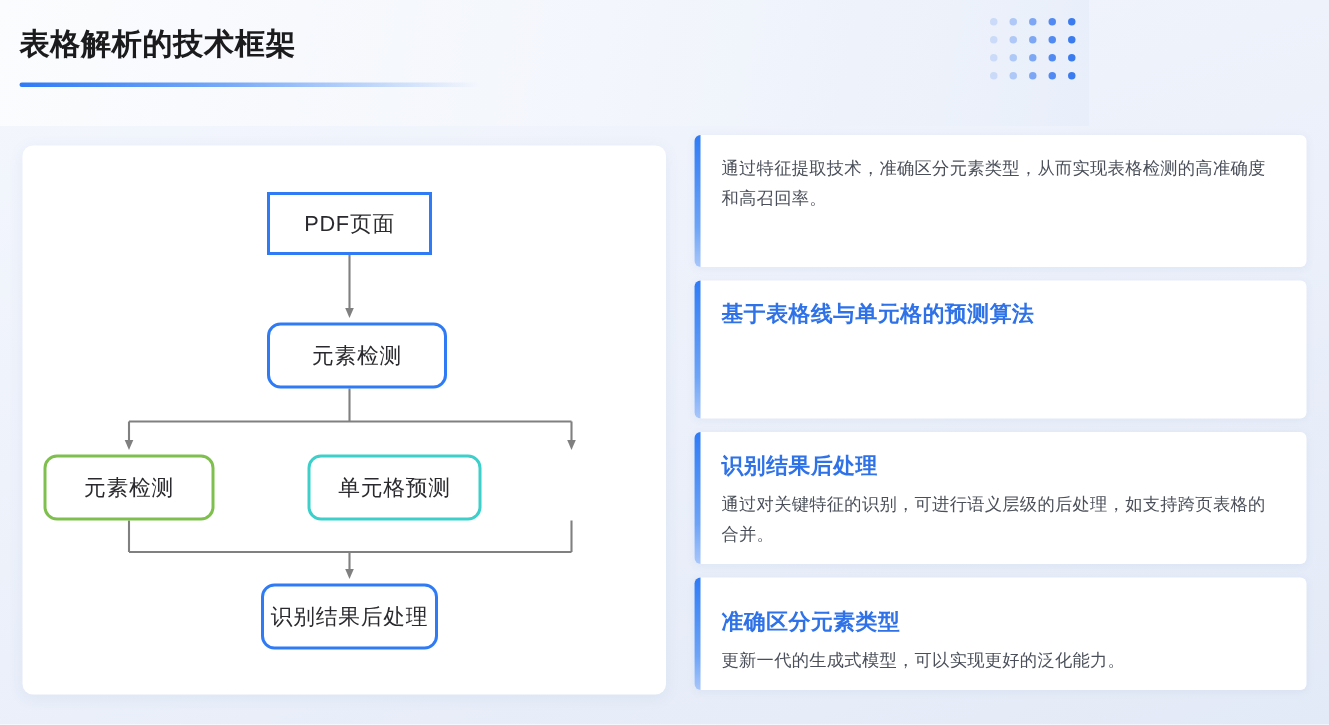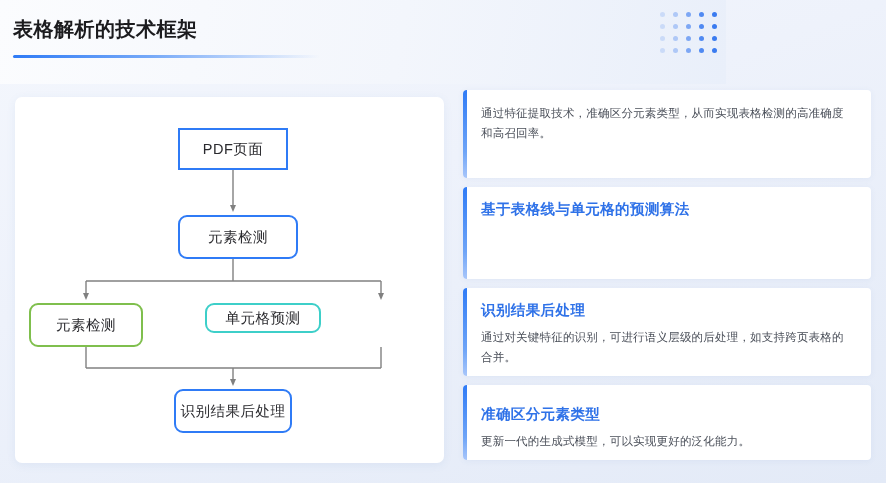--- a/index.html
+++ b/index.html
@@ -103,21 +103,21 @@
     left: 163px; top: 118px; width: 120px; height: 44px;
     border: 2px solid #2f7bf6;
     border-radius: 9px;
   }
   .node.n-line {
     left: 14px; top: 206px; width: 114px; height: 44px;
     border: 2px solid #7fbf4d;
     border-radius: 9px;
   }
   .node.n-cell {
-    left: 190px; top: 206px; width: 116px; height: 30px;
+    left: 190px; top: 206px; width: 116px; height: 44px;
     border: 2px solid #3dcfc9;
     border-radius: 9px;
   }
   .node.n-post {
     left: 159px; top: 292px; width: 118px; height: 44px;
     border: 2px solid #2f7bf6;
     border-radius: 9px;
   }
 
   

